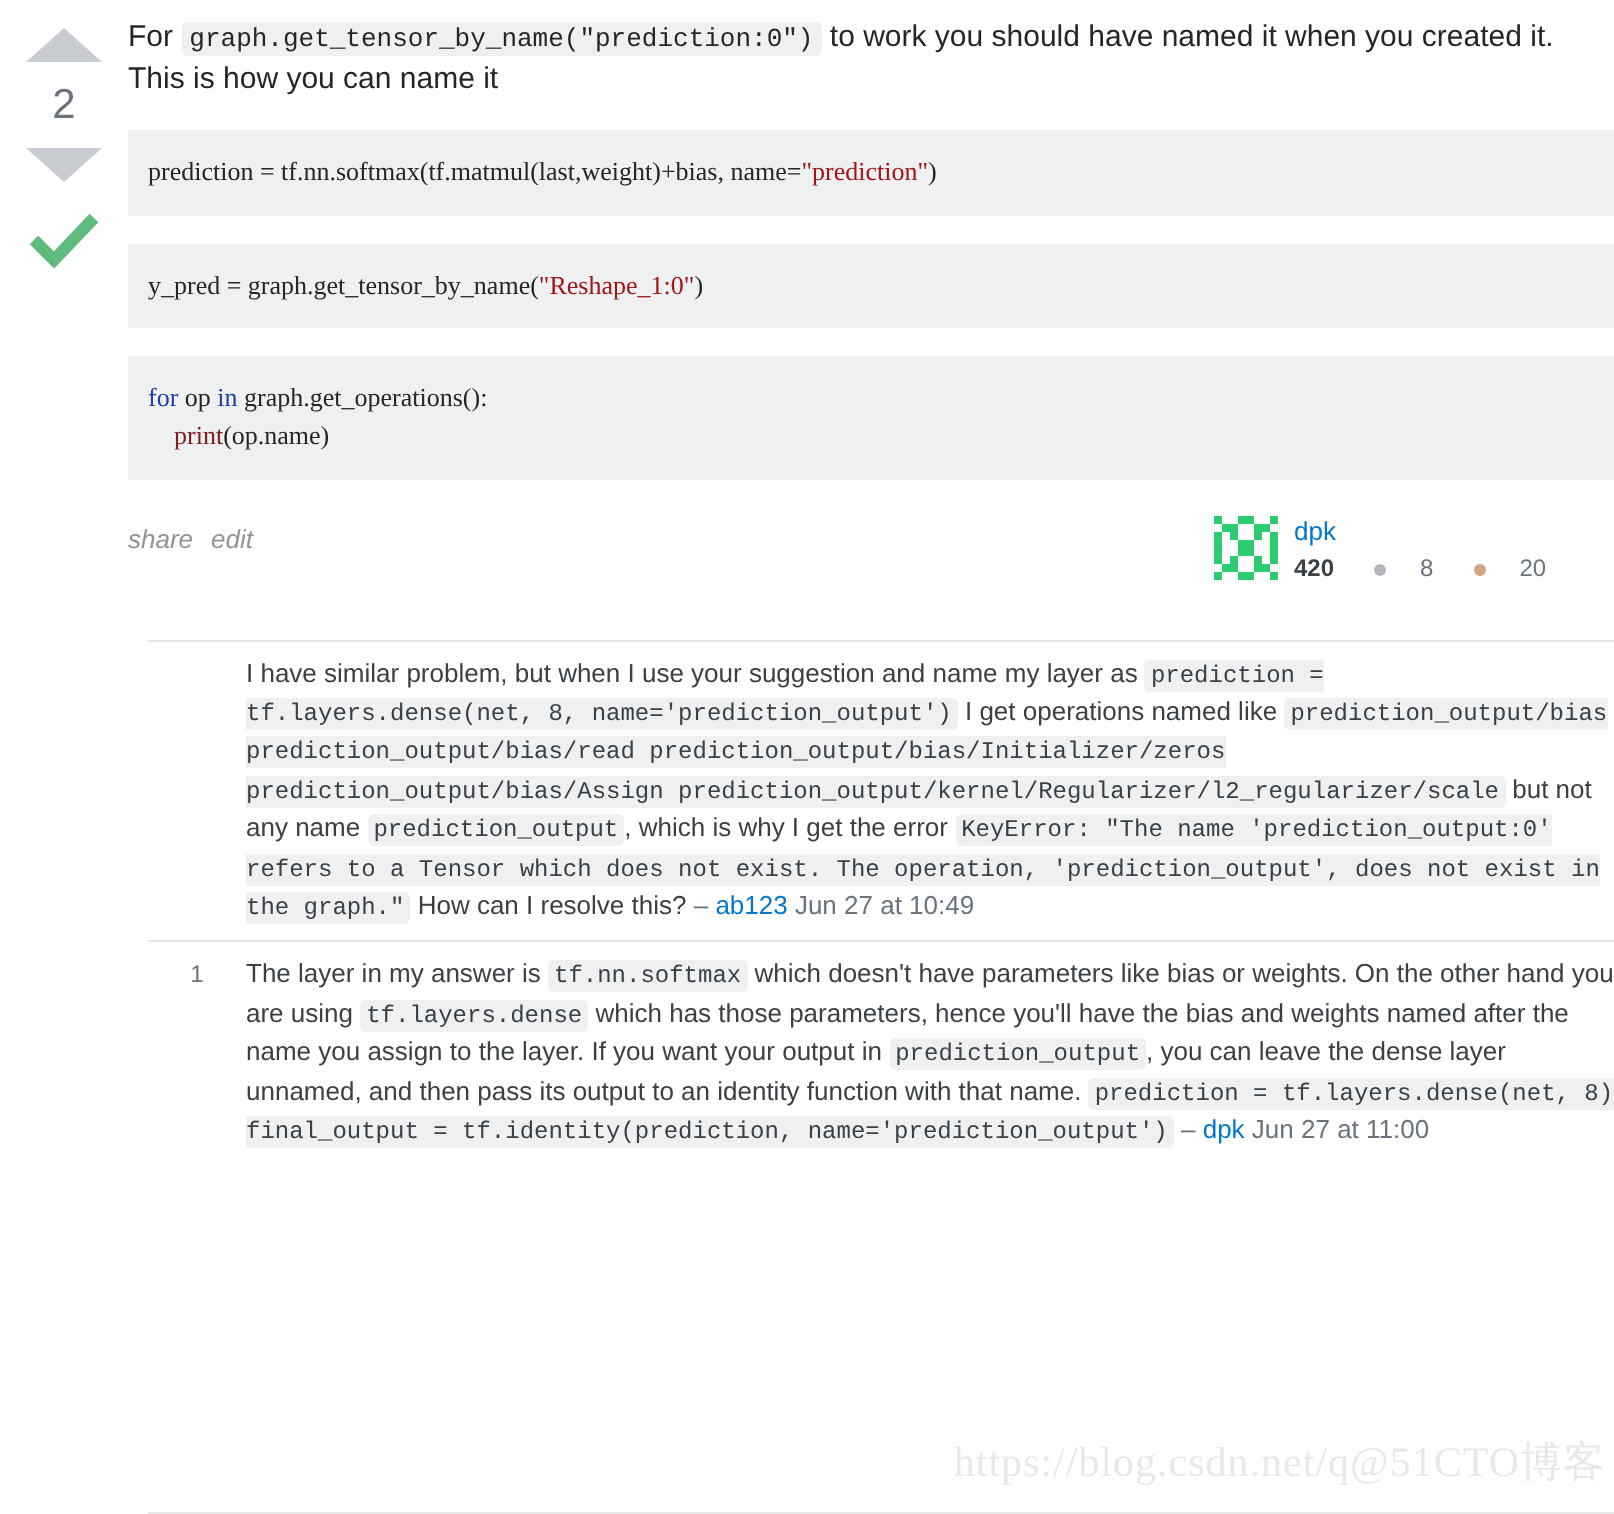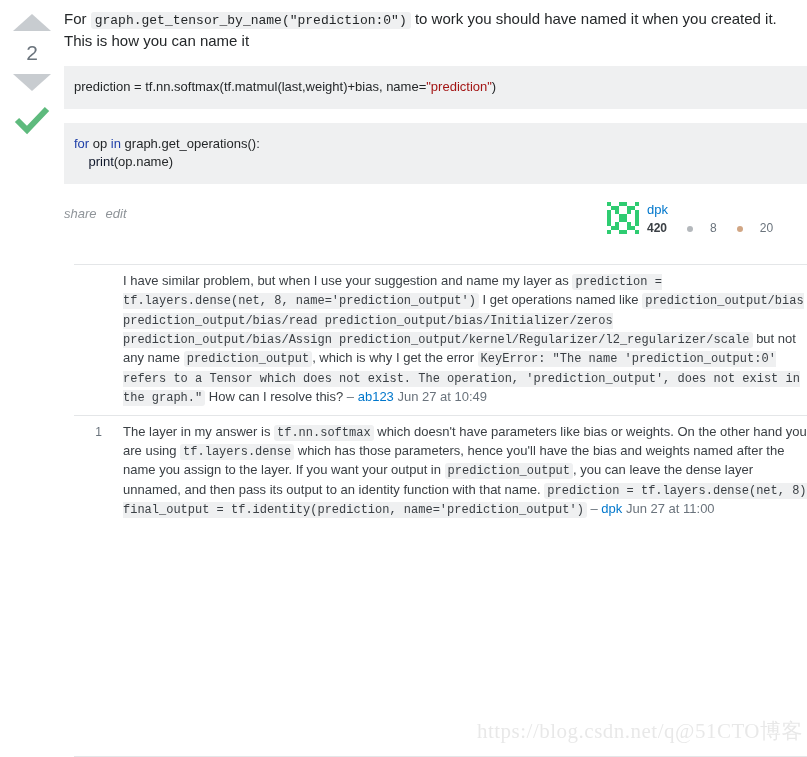--- a/index.html
+++ b/index.html
@@ -79,30 +79,30 @@
     background: #eff0f1;
     color: #242729;
     padding: 1px 4px;
     border-radius: 3px;
     white-space: nowrap;
   }
   pre.codeblock {
     background: #eff0f1;
     margin: 0 0 14px 0;
     padding: 12px 10px;
-    font-family: Liberation Sans, sans-serif;
+    font-family: Liberation Serif, serif;
     font-size: 13px;
     line-height: 1.45;
     color: #242729;
     overflow: hidden;
     white-space: pre;
   }
   .tok-str { color: #a31515; }
   .tok-kw  { color: #1e3fa8; }
-  .tok-fn  { color: #0f172a; }
+  .tok-fn  { color: #7f1d1d; }
 
   
   .post-meta-row {
     display: flex;
     align-items: flex-start;
     justify-content: space-between;
     margin-top: 18px;
     padding-bottom: 8px;
   }
   .post-actions {
@@ -240,20 +240,21 @@
   </div>
 
   <div class="postcell">
     <div class="post-text">
 
       <p><span>For </span><code class="inline">graph.get_tensor_by_name("prediction:0")</code><span> to work you should have named it when you created it. This is how you can name it</span></p>
 
       <pre class="codeblock"><span>prediction = tf.nn.softmax(tf.matmul(last,weight)+bias, name=</span><span class="tok-str">"prediction"</span><span>)</span></pre>
 
 
+      <pre class="codeblock"><span>y_pred = graph.get_tensor_by_name(</span><span class="tok-str">"Reshape_1:0"</span><span>)</span></pre>
 
 
       <pre class="codeblock"><span class="tok-kw">for</span><span> op </span><span class="tok-kw">in</span><span> graph.get_operations():
     </span><span class="tok-fn">print</span><span>(op.name)</span></pre>
 
     </div>
 
     <div class="post-meta-row">
       <div class="post-actions">
         <span>share</span>

